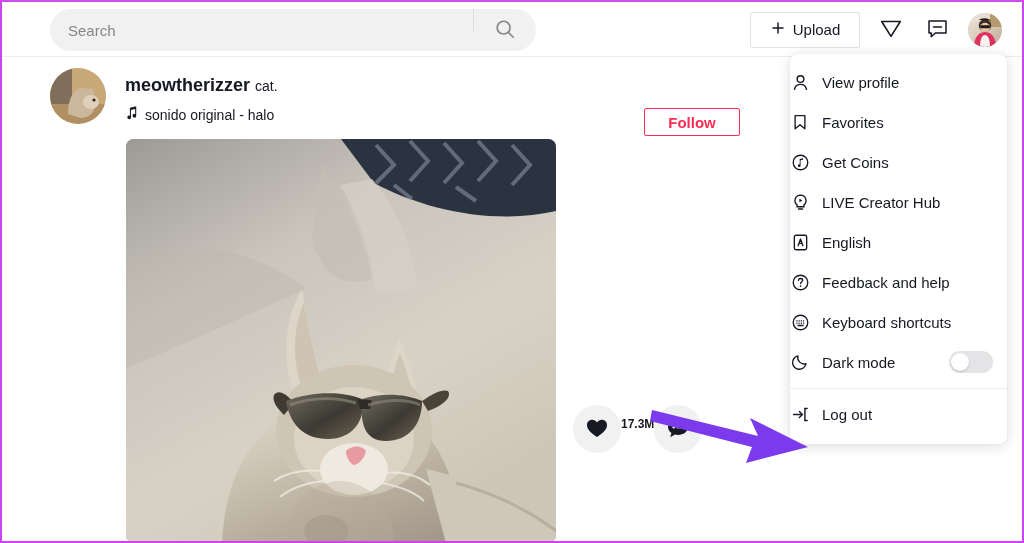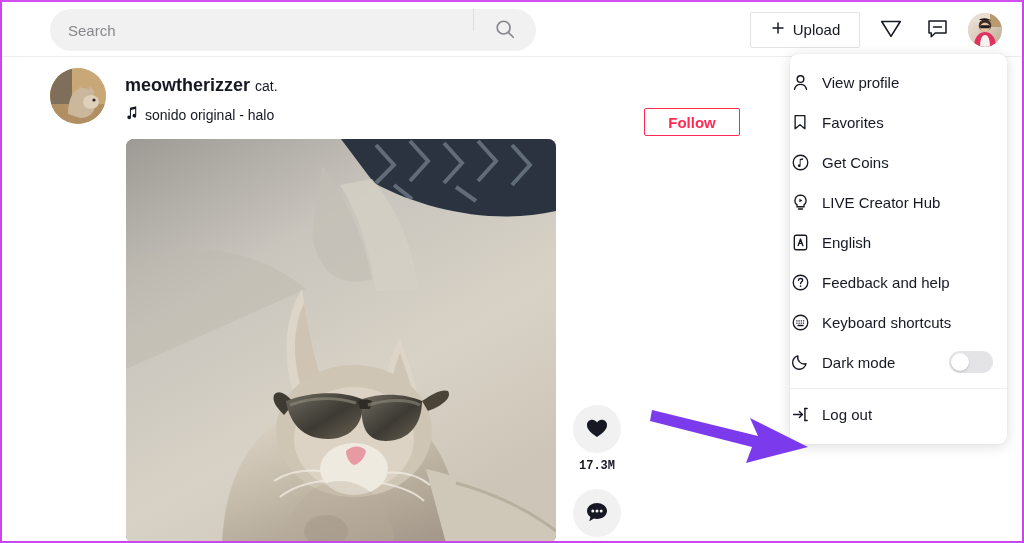--- a/index.html
+++ b/index.html
@@ -144,21 +144,21 @@
     border-radius: 8px;
     overflow: hidden;
     background: #8d8881;
   }
   .vid-layer { position: absolute; inset: 0; }
 
   
   #rail {
     position: absolute;
     left: 523px; top: 337px;
-    display: flex; flex-direction: column; align-items: center; font-family: Liberation Mono, monospace;
+    display: flex; flex-direction: row; align-items: center;
   }
   .rail-btn {
     width: 48px; height: 48px;
     border-radius: 50%;
     background: #f1f1f2;
     border: none;
     display: flex; align-items: center; justify-content: center;
     cursor: pointer;
   }
   .rail-count {

